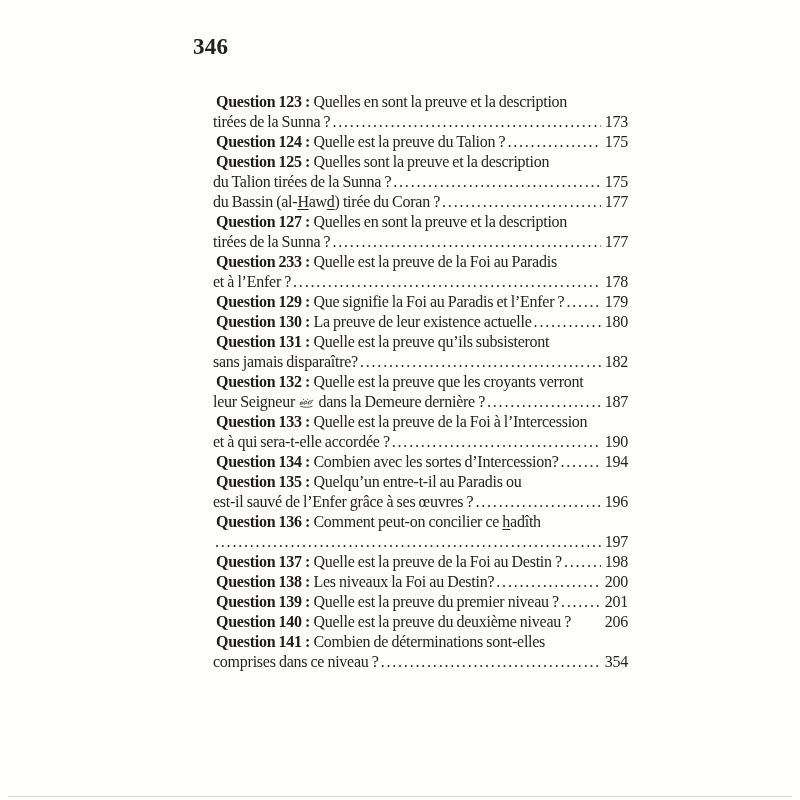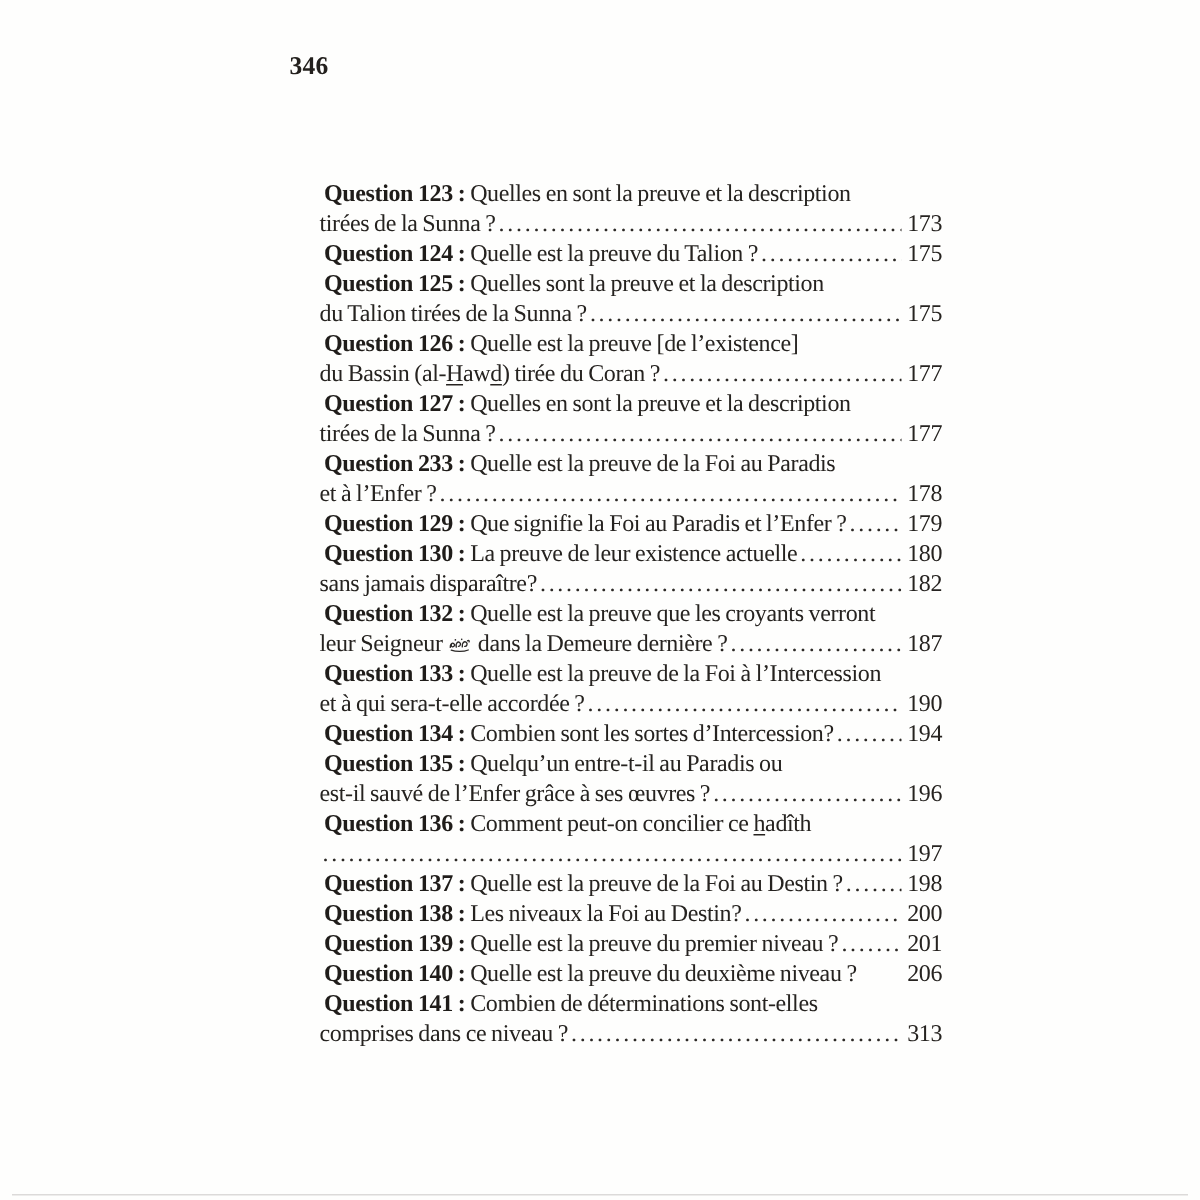--- a/index.html
+++ b/index.html
@@ -15,35 +15,34 @@
     width: 800px;
     height: 800px;
     background: #fefefd;
     font-family: "Liberation Serif", serif;
     color: #262320;
   }
   .folio {
     position: absolute;
     left: 193px;
     top: 34px;
-    font-size: 17px;
+    font-size: 23px;
     font-weight: bold;
     letter-spacing: 0.2px;
     color: #23201d;
   }
   .toc {
     position: absolute;
     left: 213px;
     top: 92px;
     width: 415px;
     font-size: 16px;
     line-height: 20px;
     letter-spacing: -0.25px;
     word-spacing: -0.5px;
-    margin-top: 28px;
   }
   .toc-entry { margin: 0; }
   .toc-line {
     display: flex;
     align-items: baseline;
     height: 20px;
     white-space: nowrap;
   }
   .toc-line.first { padding-left: 3px; }
   .line-text { flex: 0 0 auto; white-space: nowrap; }
@@ -105,23 +104,20 @@
         <div class="toc-line first">
           <span class="line-text"><span class="b">Question 125 :</span><span> Quelles sont la preuve et la description</span></span>
         </div>
         <div class="toc-line">
           <span class="line-text"><span>du Talion tirées de la </span><span class="i">Sunna</span><span> ?</span></span>
           <span class="dots">..............................................................................................................</span>
           <span class="pg">175</span>
         </div>
       </div>
       <div class="toc-entry">
-        <div class="toc-line first">
-          <span class="line-text"><span class="b">Question 126 :</span><span> Quelle est la preuve [de l’existence]</span></span>
-        </div>
         <div class="toc-line">
           <span class="line-text"><span>du Bassin (</span><span class="i">al-</span><span class="i u">H</span><span class="i">aw</span><span class="i u">d</span><span>) tirée du Coran ?</span></span>
           <span class="dots">..............................................................................................................</span>
           <span class="pg">177</span>
         </div>
       </div>
       <div class="toc-entry">
         <div class="toc-line first">
           <span class="line-text"><span class="b">Question 127 :</span><span> Quelles en sont la preuve et la description</span></span>
         </div>
@@ -149,20 +145,23 @@
         </div>
       </div>
       <div class="toc-entry">
         <div class="toc-line first">
           <span class="line-text"><span class="b">Question 130 :</span><span> La preuve de leur existence actuelle</span></span>
           <span class="dots">..............................................................................................................</span>
           <span class="pg">180</span>
         </div>
       </div>
       <div class="toc-entry">
+        <div class="toc-line first">
+          <span class="line-text"><span class="b">Question 131 :</span><span> Quelle est la preuve qu’ils subsisteront</span></span>
+        </div>
         <div class="toc-line">
           <span class="line-text"><span>sans jamais disparaître?</span></span>
           <span class="dots">..............................................................................................................</span>
           <span class="pg">182</span>
         </div>
       </div>
       <div class="toc-entry">
         <div class="toc-line first">
           <span class="line-text"><span class="b">Question 132 :</span><span> Quelle est la preuve que les croyants verront</span></span>
         </div>
@@ -182,21 +181,21 @@
           <span class="line-text"><span class="b">Question 133 :</span><span> Quelle est la preuve de la Foi à l’Intercession</span></span>
         </div>
         <div class="toc-line">
           <span class="line-text"><span>et à qui sera-t-elle accordée ? </span></span>
           <span class="dots">..............................................................................................................</span>
           <span class="pg">190</span>
         </div>
       </div>
       <div class="toc-entry">
         <div class="toc-line first">
-          <span class="line-text"><span class="b">Question 134 :</span><span> Combien sont les sortes d’Intercession?</span></span>
+          <span class="line-text"><span class="b">Question 134 :</span><span> Combien avec les sortes d’Intercession?</span></span>
           <span class="dots">..............................................................................................................</span>
           <span class="pg">194</span>
         </div>
       </div>
       <div class="toc-entry">
         <div class="toc-line first">
           <span class="line-text"><span class="b">Question 135 :</span><span> Quelqu’un entre-t-il au Paradis ou</span></span>
         </div>
         <div class="toc-line">
           <span class="line-text"><span>est-il sauvé de l’Enfer grâce à ses œuvres ?</span></span>
@@ -241,18 +240,18 @@
           <span class="pg">206</span>
         </div>
       </div>
       <div class="toc-entry">
         <div class="toc-line first">
           <span class="line-text"><span class="b">Question 141 :</span><span> Combien de déterminations sont-elles</span></span>
         </div>
         <div class="toc-line">
           <span class="line-text"><span>comprises dans ce niveau ?</span></span>
           <span class="dots">..............................................................................................................</span>
-          <span class="pg">313</span>
+          <span class="pg">354</span>
         </div>
       </div>
     </div>
   <div class="bottom-edge"></div>
 </div>
 
 </body></html>

